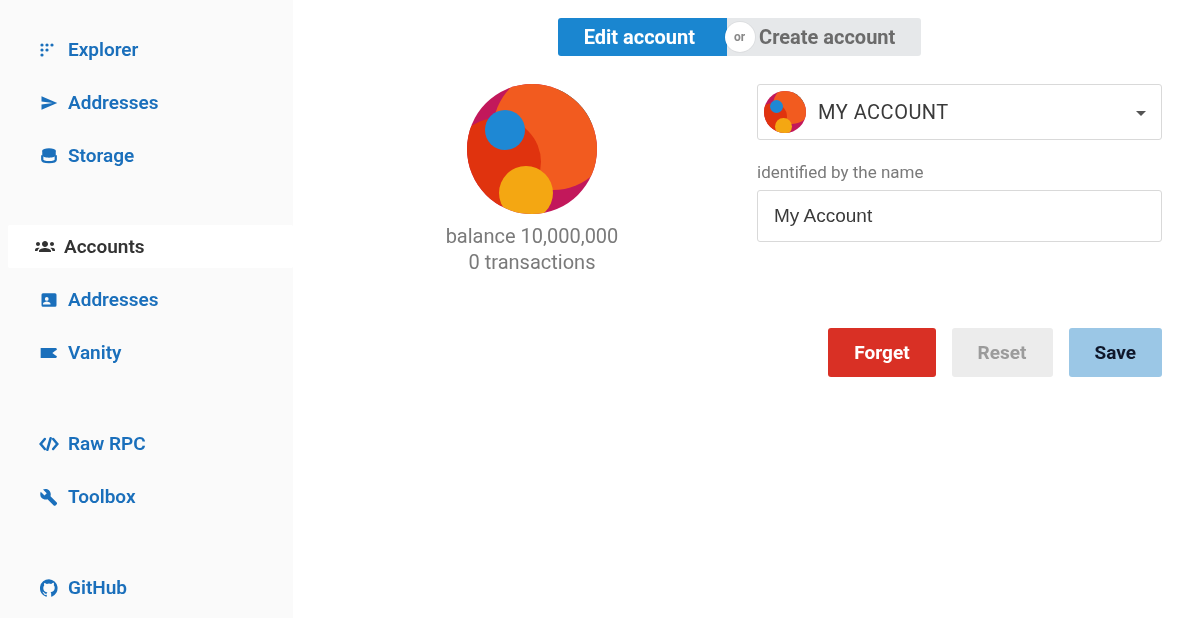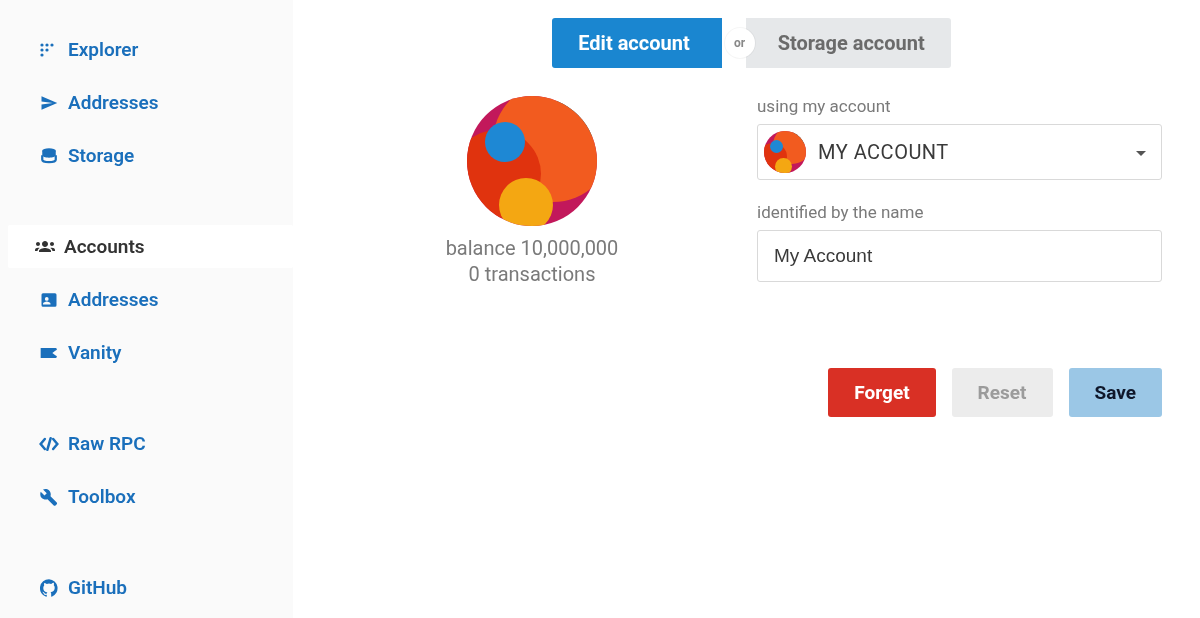--- a/index.html
+++ b/index.html
@@ -12,21 +12,21 @@
       color: #1a6fbb; font-size: 19px; font-weight: 600;
       cursor: pointer; border-radius: 3px;
     }
     .sidebar-item.active { background: #ffffff; color: #333; border-radius: 2px; margin-left: 8px; margin-right: 0; }
     .sidebar-item .icon { width: 22px; display: inline-flex; justify-content: center; margin-right: 8px; }
     .sidebar-gap { height: 28px; }
     .main { flex: 1; padding: 18px 32px 0 18px; }
     .tabs { display: flex; justify-content: center; margin-bottom: 28px; position: relative; }
     .tab-group { display: flex; align-items: center; position: relative; }
     .tab {
-      padding: 13px 26px; font-size: 20px; font-weight: 700; cursor: pointer; margin-left: 24px;
+      padding: 7px 26px; font-size: 20px; font-weight: 700; cursor: pointer;
     }
     .tab.primary { background: #1a86d0; color: #fff; border-radius: 3px 0 0 3px; padding-right: 32px; }
     .tab.secondary { background: #e6e8ea; color: #6b6b6b; border-radius: 0 3px 3px 0; padding-left: 32px; }
     .tab-or {
       position: absolute; left: 50%; top: 50%; transform: translate(-50%, -50%);
       width: 30px; height: 30px; border-radius: 50%; background: #fff;
       display: flex; align-items: center; justify-content: center;
       font-size: 12px; color: #888; font-weight: 700;
       box-shadow: 0 0 0 1px rgba(0,0,0,0.04);
     }
@@ -161,41 +161,40 @@
           </svg>
       </span>
       <span>GitHub</span>
     </div>
   </nav>
 
   <main class="main">
     <div class="tabs">
       <div class="tab-group">
         <div class="tab primary">Edit account</div>
-        <div class="tab secondary">Storage account</div>
+        <div class="tab secondary">Create account</div>
         <div class="tab-or">or</div>
       </div>
     </div>
 
     <div class="content-row">
 
       <div class="account-card">
         <div class="identicon">
           <div class="c1" style="background:#1a8f7d; width:50px; height:50px; top:-4px; right:-4px;"></div>
           <div class="c1" style="background:#f25b1f; width:120px; height:120px; top:-14px; right:-16px;"></div>
           <div class="c1" style="background:#e0330e; width:88px; height:88px; top:34px; left:-14px;"></div>
           <div class="c1" style="background:#1e88d4; width:40px; height:40px; top:26px; left:18px;"></div>
           <div class="c1" style="background:#f4a712; width:54px; height:54px; bottom:-6px; left:32px;"></div>
         </div>
         <div class="balance">balance 10,000,000</div>
         <div class="txs">0 transactions</div>
       </div>
 
       <div class="form">
-        <div class="field-label">using my account</div>
         <div class="dropdown">
           <div class="left">
             <div class="mini-identicon">
               <div class="c1" style="background:#1a8f7d; width:16px; height:16px; top:-2px; right:-2px;"></div>
               <div class="c1" style="background:#f25b1f; width:38px; height:38px; top:-5px; right:-5px;"></div>
               <div class="c1" style="background:#e0330e; width:28px; height:28px; top:12px; left:-5px;"></div>
               <div class="c1" style="background:#1e88d4; width:13px; height:13px; top:9px; left:6px;"></div>
               <div class="c1" style="background:#f4a712; width:17px; height:17px; bottom:-2px; left:11px;"></div>
             </div>
             <span class="label">MY ACCOUNT</span>

